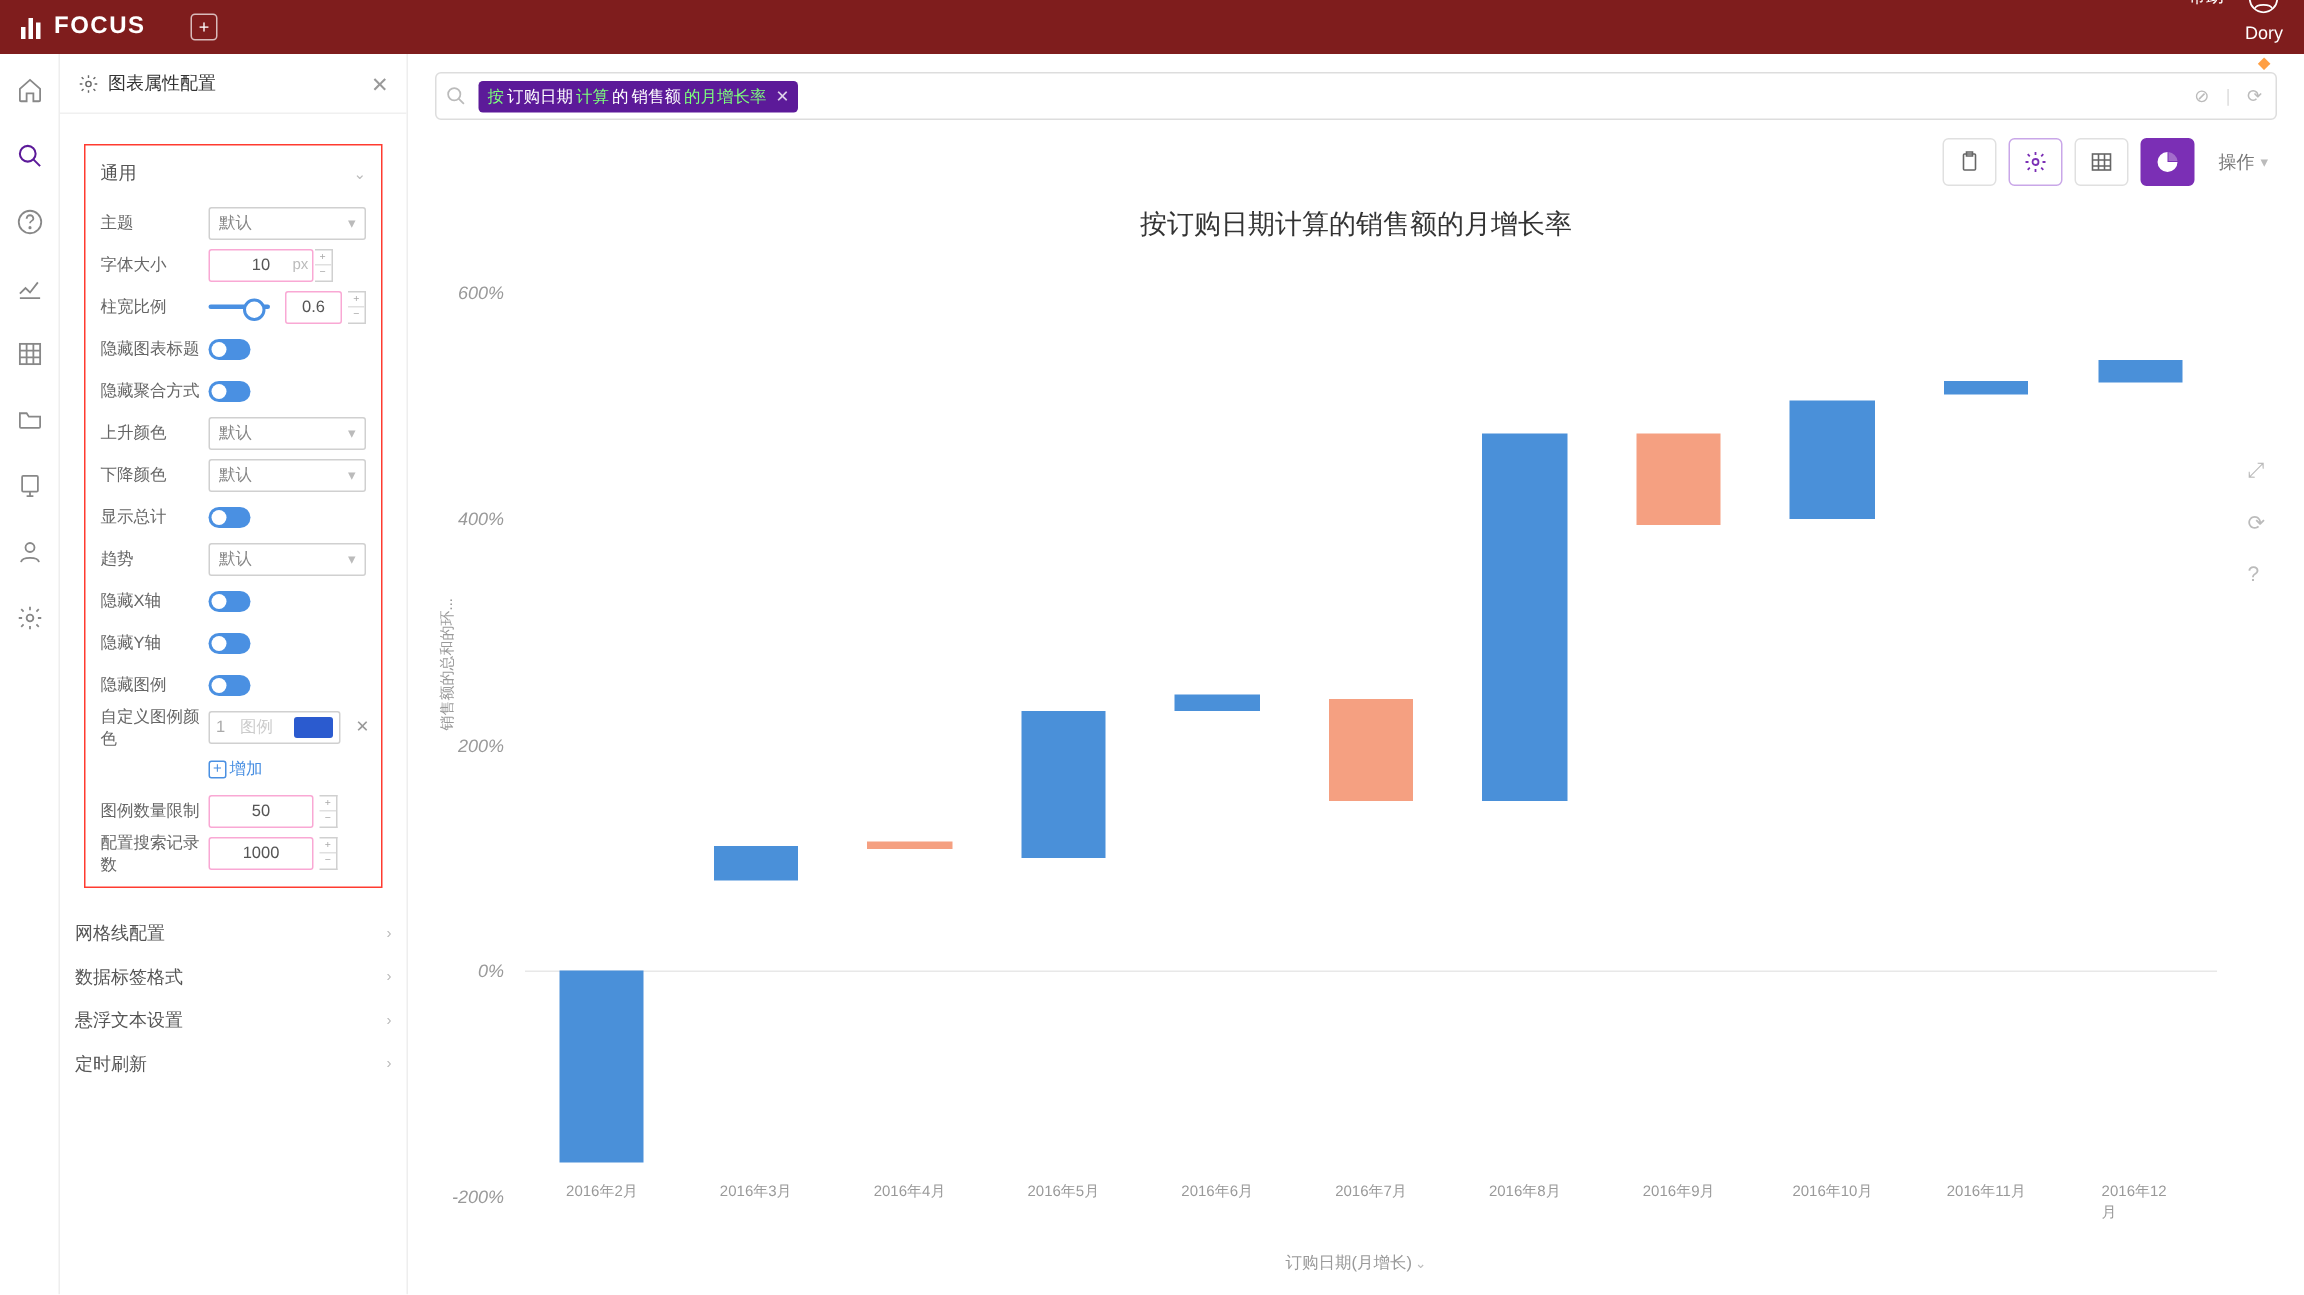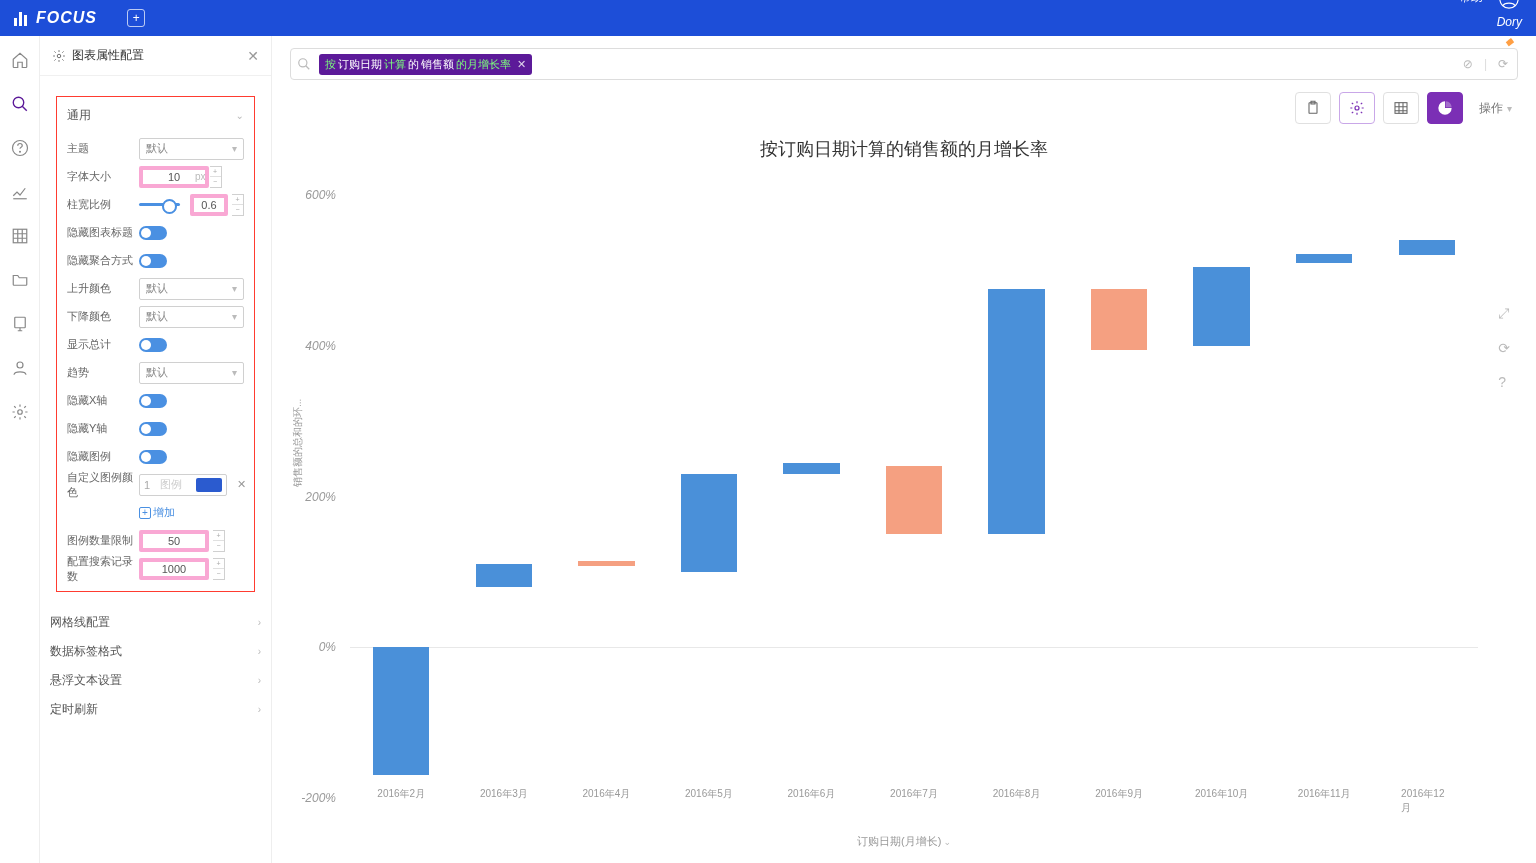--- a/index.html
+++ b/index.html
@@ -1,19 +1,19 @@
 <!DOCTYPE html>
 <html><head>
 <meta charset="utf-8">
 <style>
 * { margin:0; padding:0; box-sizing:border-box; font-family:"Microsoft YaHei",Arial,sans-serif; }
 body { background:#fff; font-size:12px; color:#333; overflow:hidden; }
 
 
-.topbar { height:36px; background:#1d4ed8; display:flex; align-items:center; padding:0 14px; color:#fff;font-style:italic; }
+.topbar { height:36px; background:#7f1d1d; display:flex; align-items:center; padding:0 14px; color:#fff; }
 .logo-icon { width:16px; height:16px; display:inline-flex; gap:2px; align-items:flex-end; margin-right:6px; }
 .logo-icon span { width:3px; background:#fff; }
 .logo-icon span:nth-child(1){height:8px}
 .logo-icon span:nth-child(2){height:14px}
 .logo-icon span:nth-child(3){height:11px}
 .logo-text { font-size:16px; font-weight:600; letter-spacing:1px; }
 .plus-box { width:18px; height:18px; border:1px solid rgba(255,255,255,.7); border-radius:3px; display:flex; align-items:center; justify-content:center; margin-left:30px; cursor:pointer; }
 .topbar-right { margin-left:auto; display:flex; align-items:flex-start; gap:14px; }
 .avatar-c { display:flex; align-items:center; gap:6px; cursor:pointer;flex-direction:column; }
 .avatar { width:20px; height:20px; }
@@ -35,21 +35,21 @@
 .acc-row { display:flex; align-items:center; padding:6px 10px; color:#555; cursor:pointer; font-size:12px; }
 .acc-row .chev { margin-left:auto; color:#bbb; font-size:10px; }
 
 .cfg { padding:4px 10px; }
 .cfg-row { display:flex; align-items:center; height:27px; margin:1px 0; font-size:11px; }
 .cfg-lab { width:72px; color:#666; flex-shrink:0; }
 .cfg-ctrl { flex:1; display:flex; align-items:center; gap:4px; }
 
 .sel { flex:1; height:22px; border:1px solid #d0d0d0; border-radius:2px; padding:0 6px; display:flex; align-items:center; color:#888; background:#fff; position:relative; cursor:pointer; }
 .sel::after { content:"▾"; position:absolute; right:6px; color:#bbb; font-size:10px; }
-.num-in { width:70px; height:22px; border:4px solid #f9a8d4; border-radius:2px; padding:0 4px; text-align:center; font-size:11px; color:#555; }
+.num-in { width:70px; height:22px; border:1px solid #f9a8d4; border-radius:2px; padding:0 4px; text-align:center; font-size:11px; color:#555; }
 .unit { color:#bbb; font-size:10px; margin-left:-18px; pointer-events:none; }
 .spin { width:12px; display:flex; flex-direction:column; border:1px solid #d0d0d0; border-left:none; height:22px; }
 .spin span { flex:1; font-size:7px; color:#aaa; text-align:center; line-height:9px; cursor:pointer; }
 .spin span:first-child { border-bottom:1px solid #e0e0e0; }
 
 .toggle { width:28px; height:14px; background:#4a90e2; border-radius:8px; position:relative; cursor:pointer; }
 .toggle::after { content:""; position:absolute; left:2px; top:2px; width:10px; height:10px; background:#fff; border-radius:50%; }
 
 .slider-track { flex:1; height:3px; background:#4a90e2; border-radius:2px; position:relative; margin-right:6px; }
 .slider-track::after { content:""; position:absolute; left:56%; top:-4px; width:11px; height:11px; background:#fff; border:2px solid #4a90e2; border-radius:50%; }

